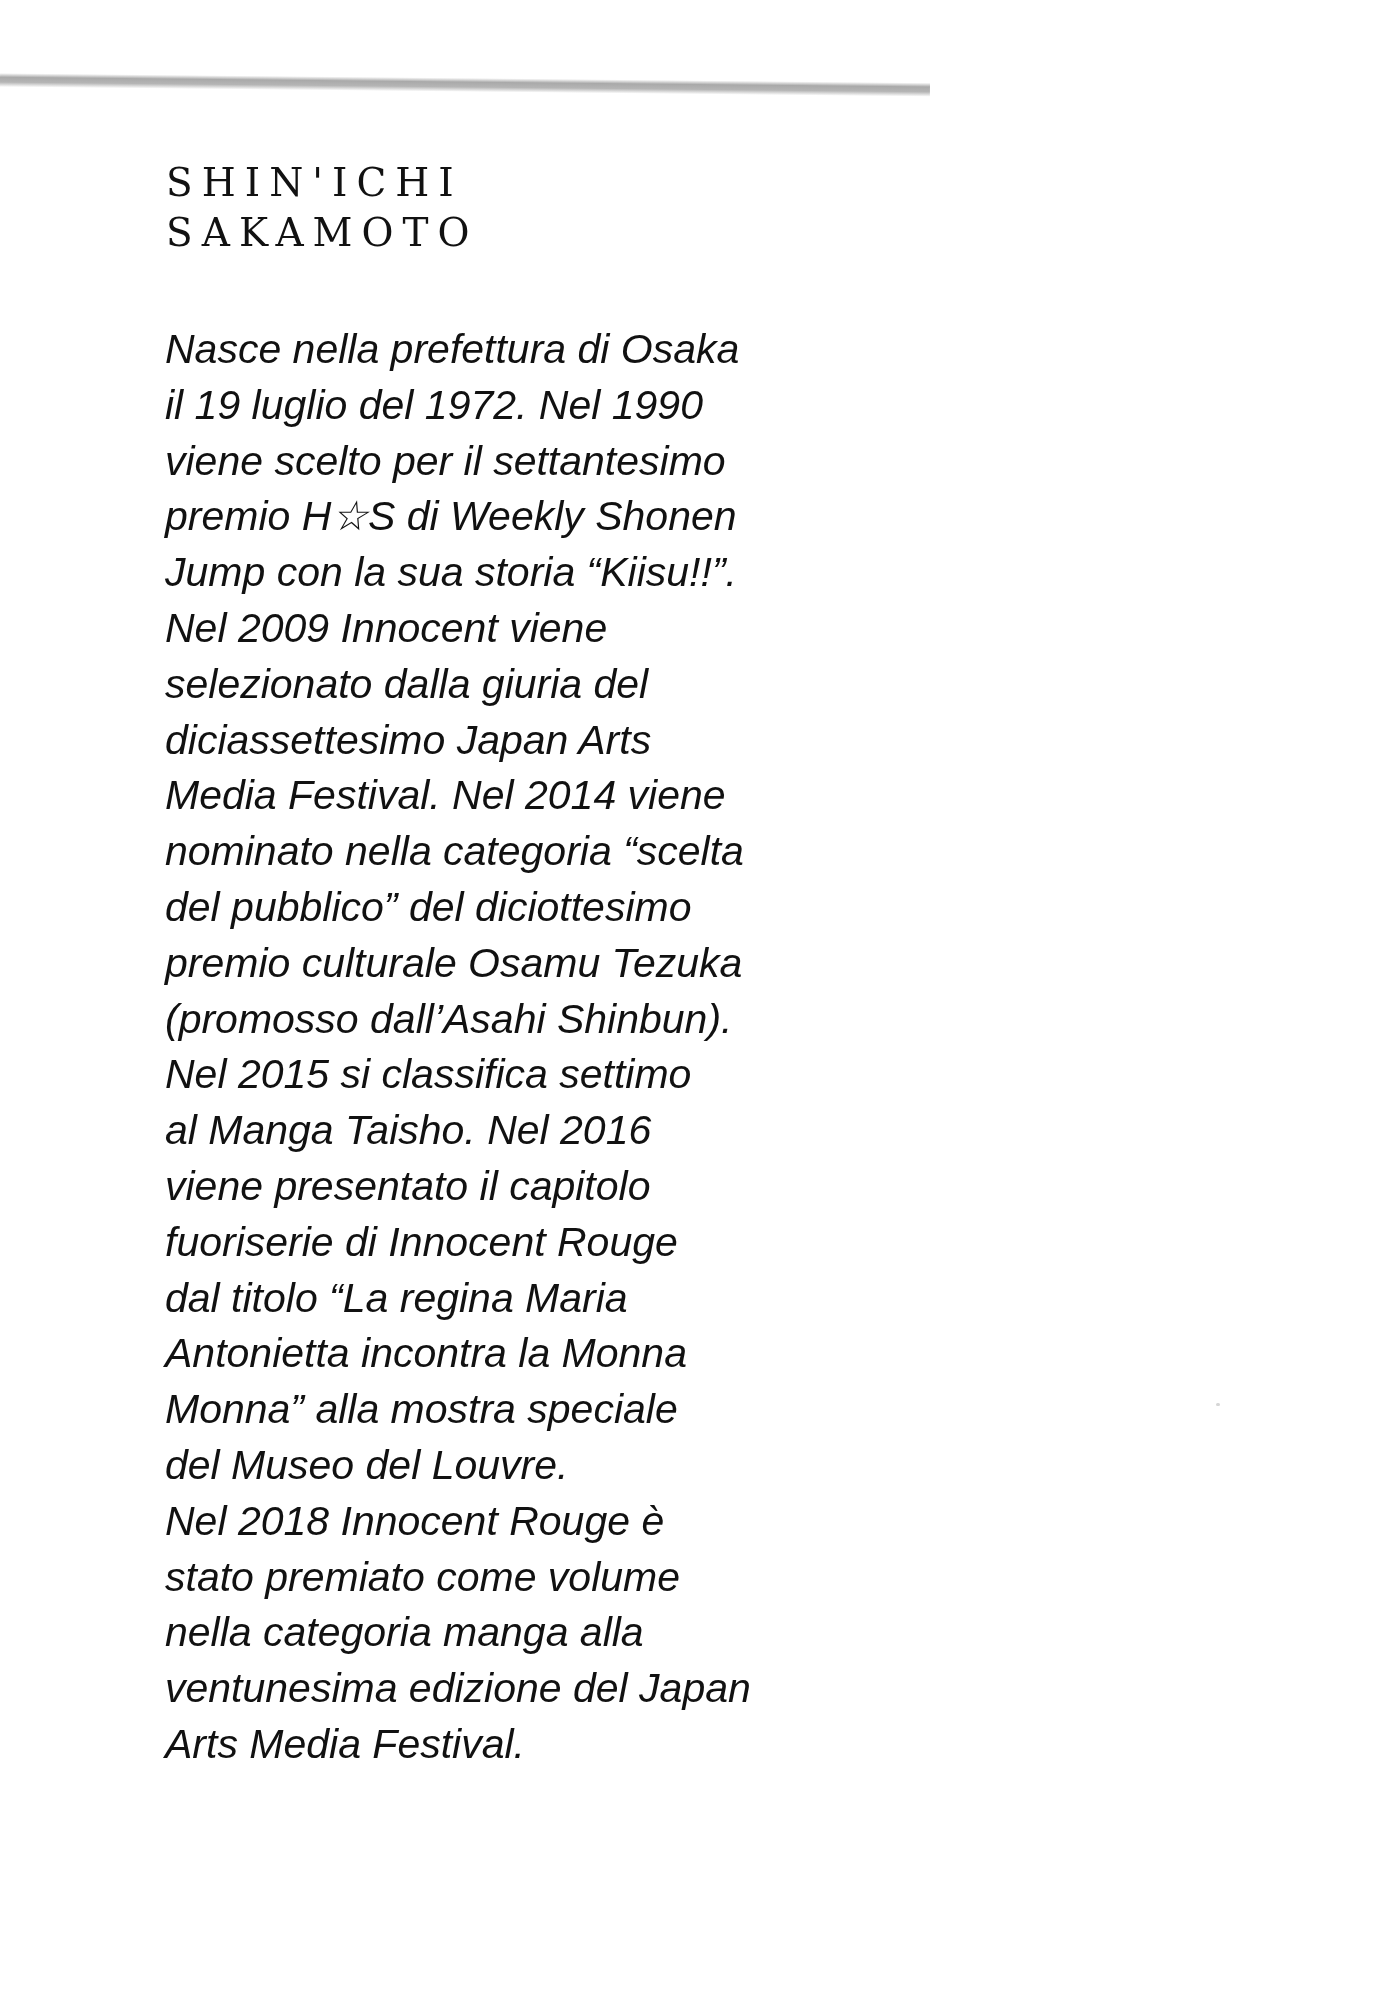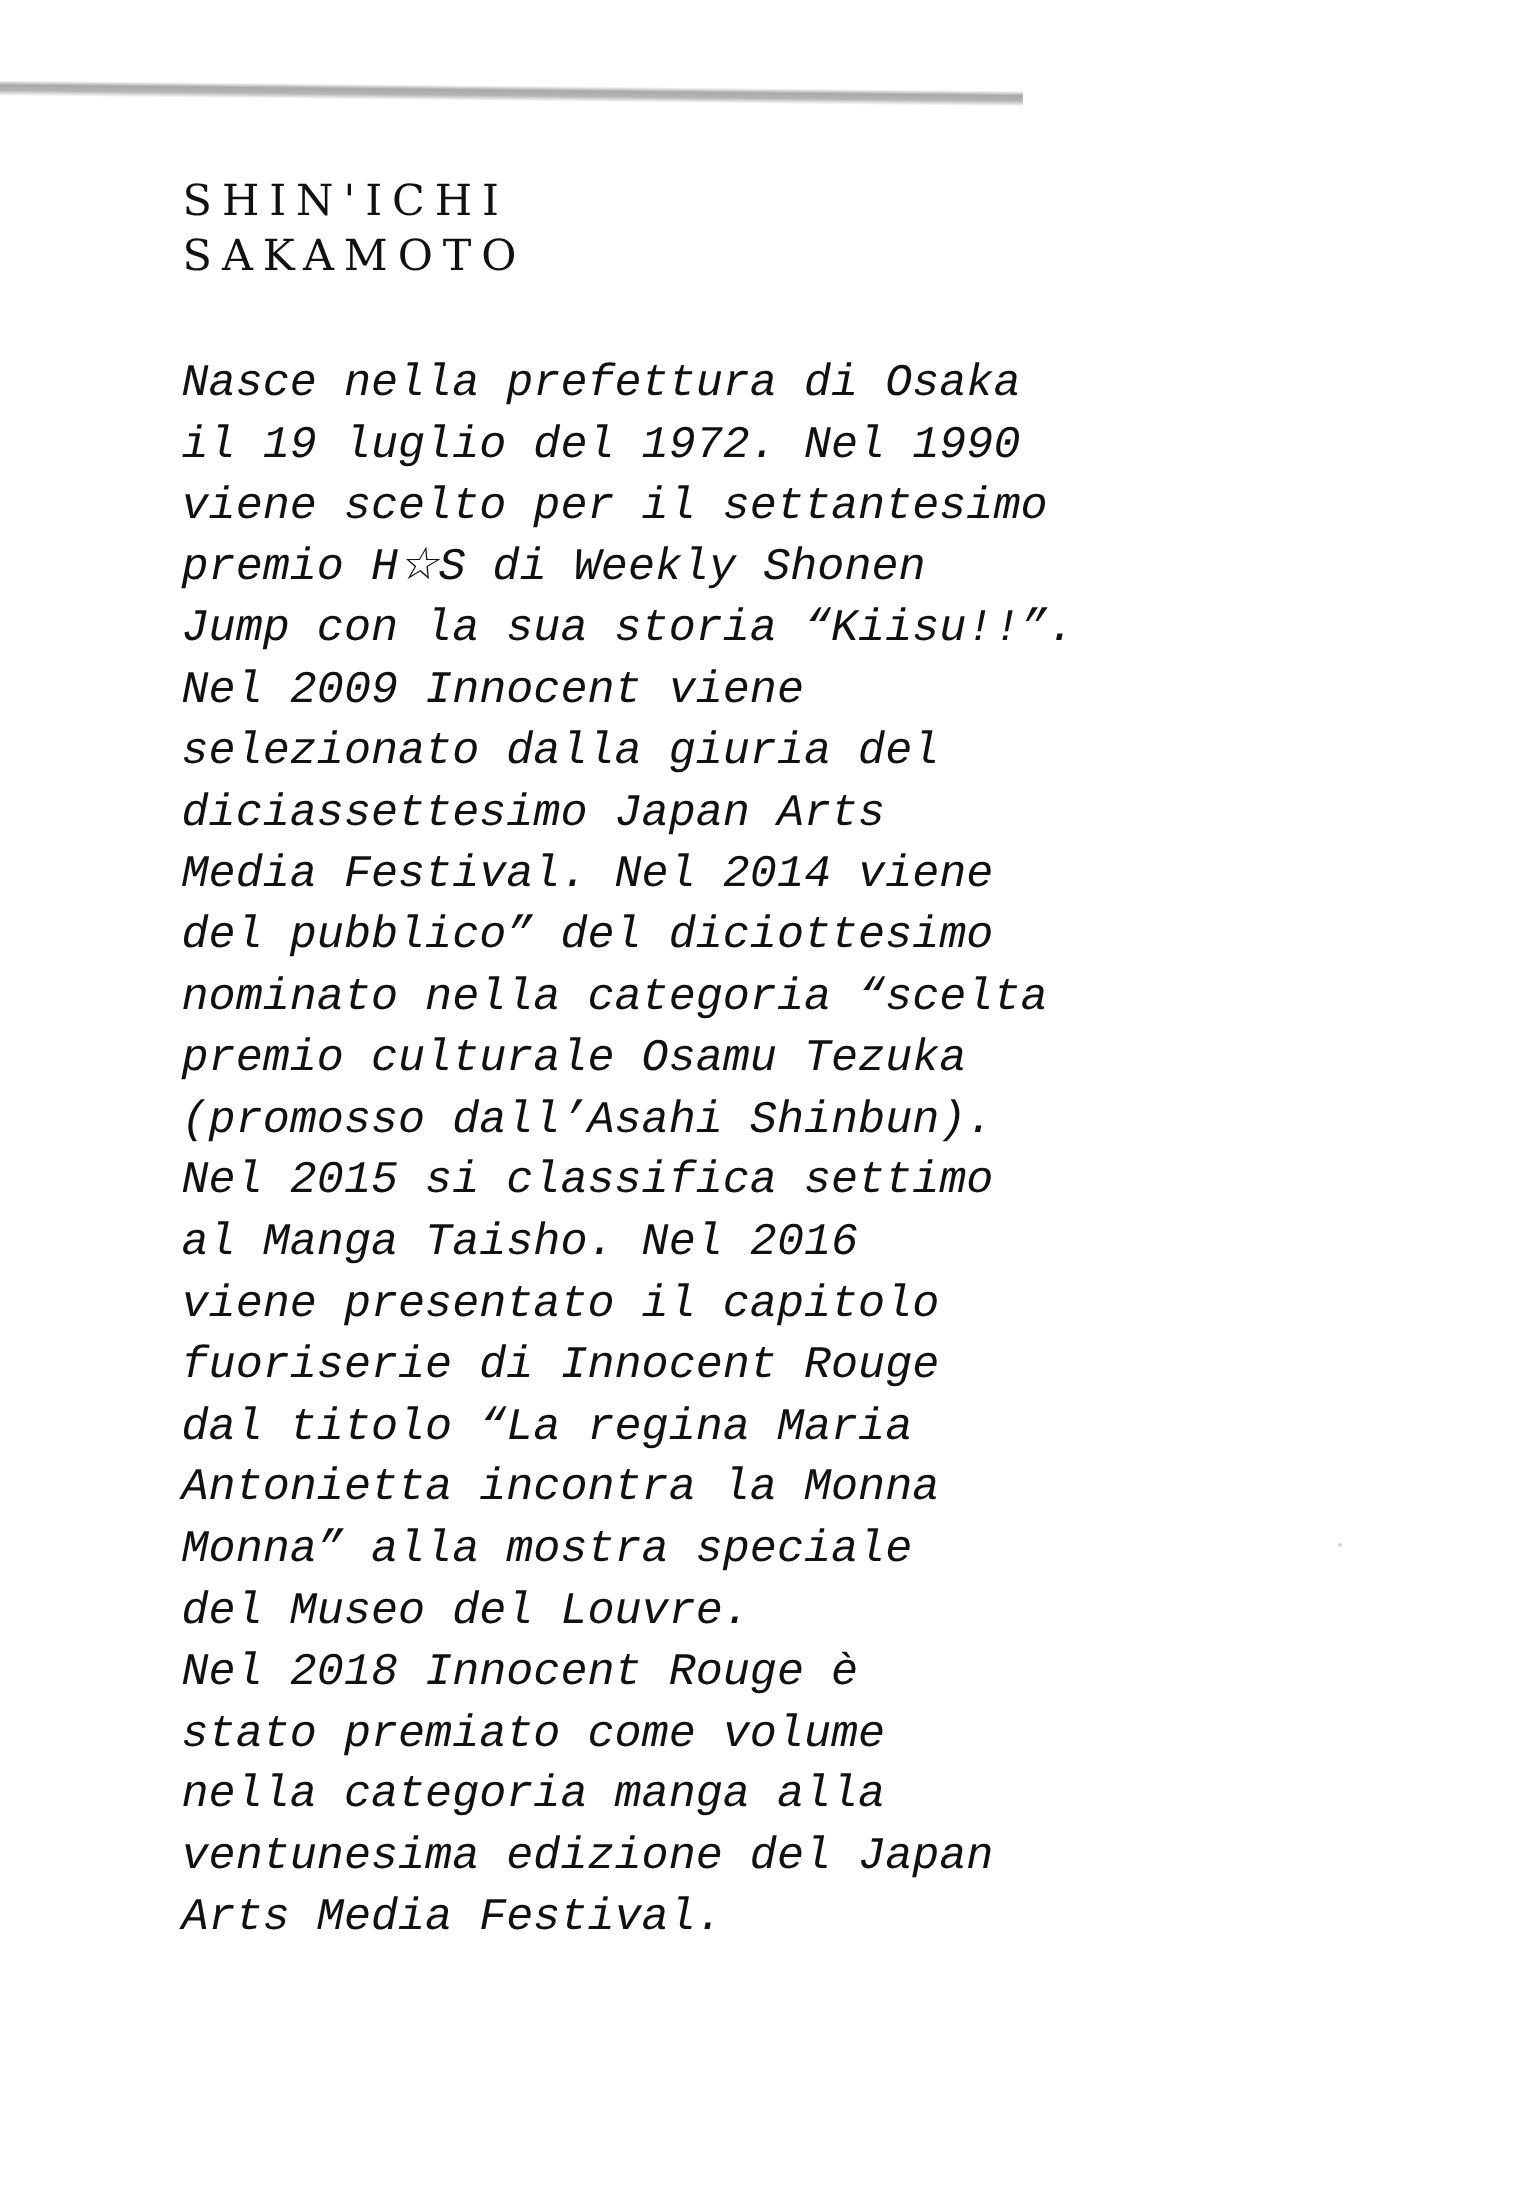--- a/index.html
+++ b/index.html
@@ -38,21 +38,21 @@
       color: #111111;
     }
     .author-name span {
       display: block;
     }
     .bio {
       position: absolute;
       left: 165px;
       top: 322px;
       margin: 0;
-      font-family: Liberation Mono, monospace;
+      font-family: Liberation Sans, sans-serif;
       font-style: italic;
       font-size: 41px;
       line-height: 55.8px;
       color: #111111;
     }
     .bio span {
       display: block;
       white-space: nowrap;
     }
     .speck {
@@ -78,22 +78,22 @@
 <p class="bio">
   <span>Nasce nella prefettura di Osaka</span>
   <span>il 19 luglio del 1972. Nel 1990</span>
   <span>viene scelto per il settantesimo</span>
   <span>premio H☆S di Weekly Shonen</span>
   <span>Jump con la sua storia “Kiisu!!”.</span>
   <span>Nel 2009 Innocent viene</span>
   <span>selezionato dalla giuria del</span>
   <span>diciassettesimo Japan Arts</span>
   <span>Media Festival. Nel 2014 viene</span>
+  <span>nominato nella categoria “scelta</span>
   <span>del pubblico” del diciottesimo</span>
-  <span>nominato nella categoria “scelta</span>
   <span>premio culturale Osamu Tezuka</span>
   <span>(promosso dall’Asahi Shinbun).</span>
   <span>Nel 2015 si classifica settimo</span>
   <span>al Manga Taisho. Nel 2016</span>
   <span>viene presentato il capitolo</span>
   <span>fuoriserie di Innocent Rouge</span>
   <span>dal titolo “La regina Maria</span>
   <span>Antonietta incontra la Monna</span>
   <span>Monna” alla mostra speciale</span>
   <span>del Museo del Louvre.</span>

